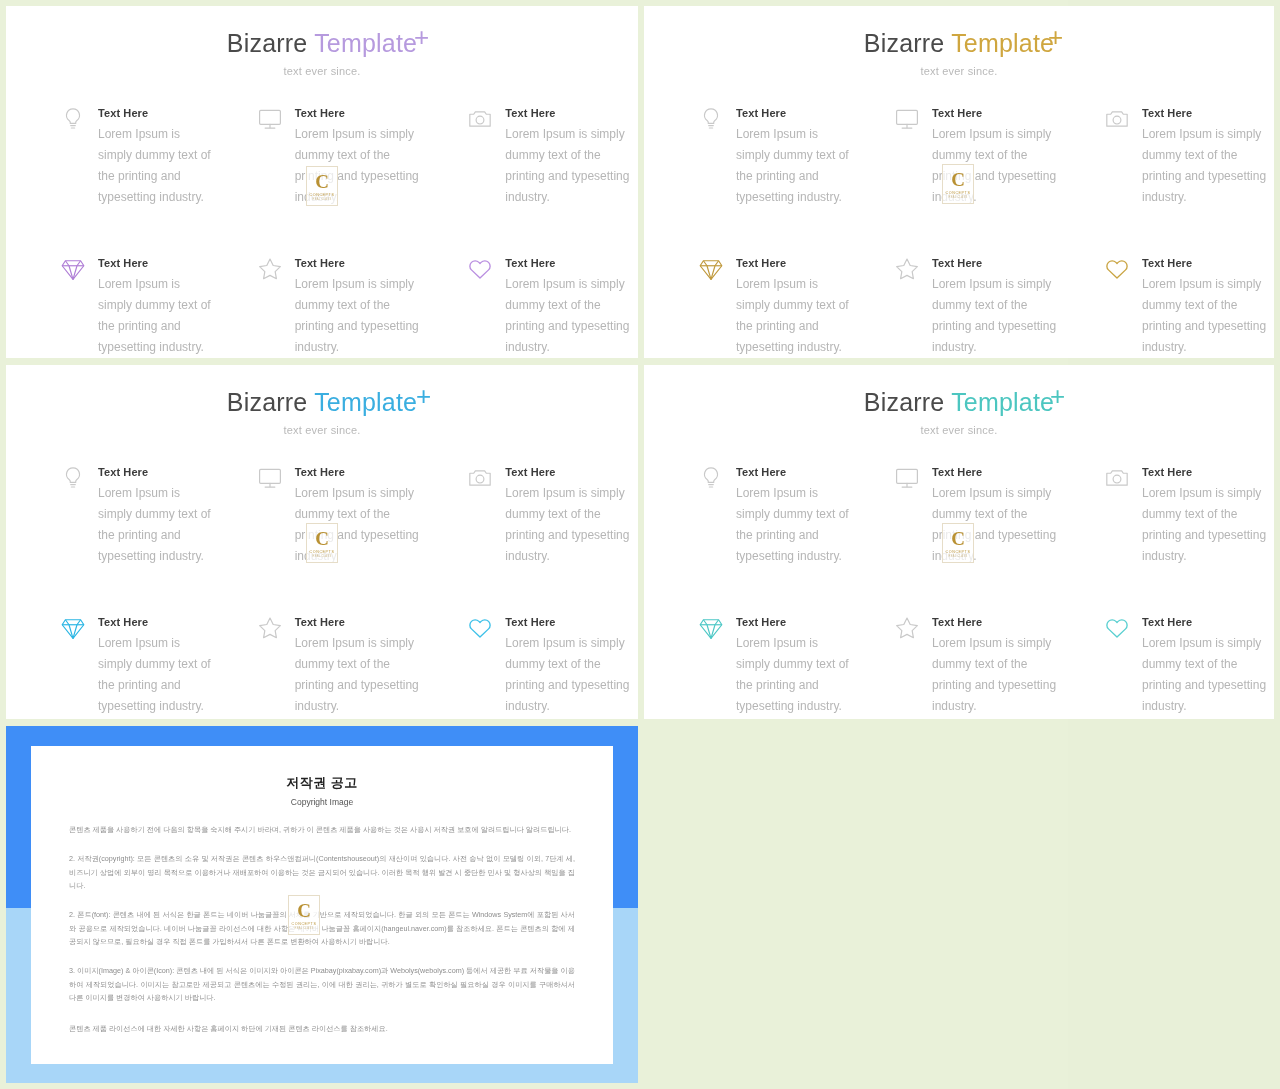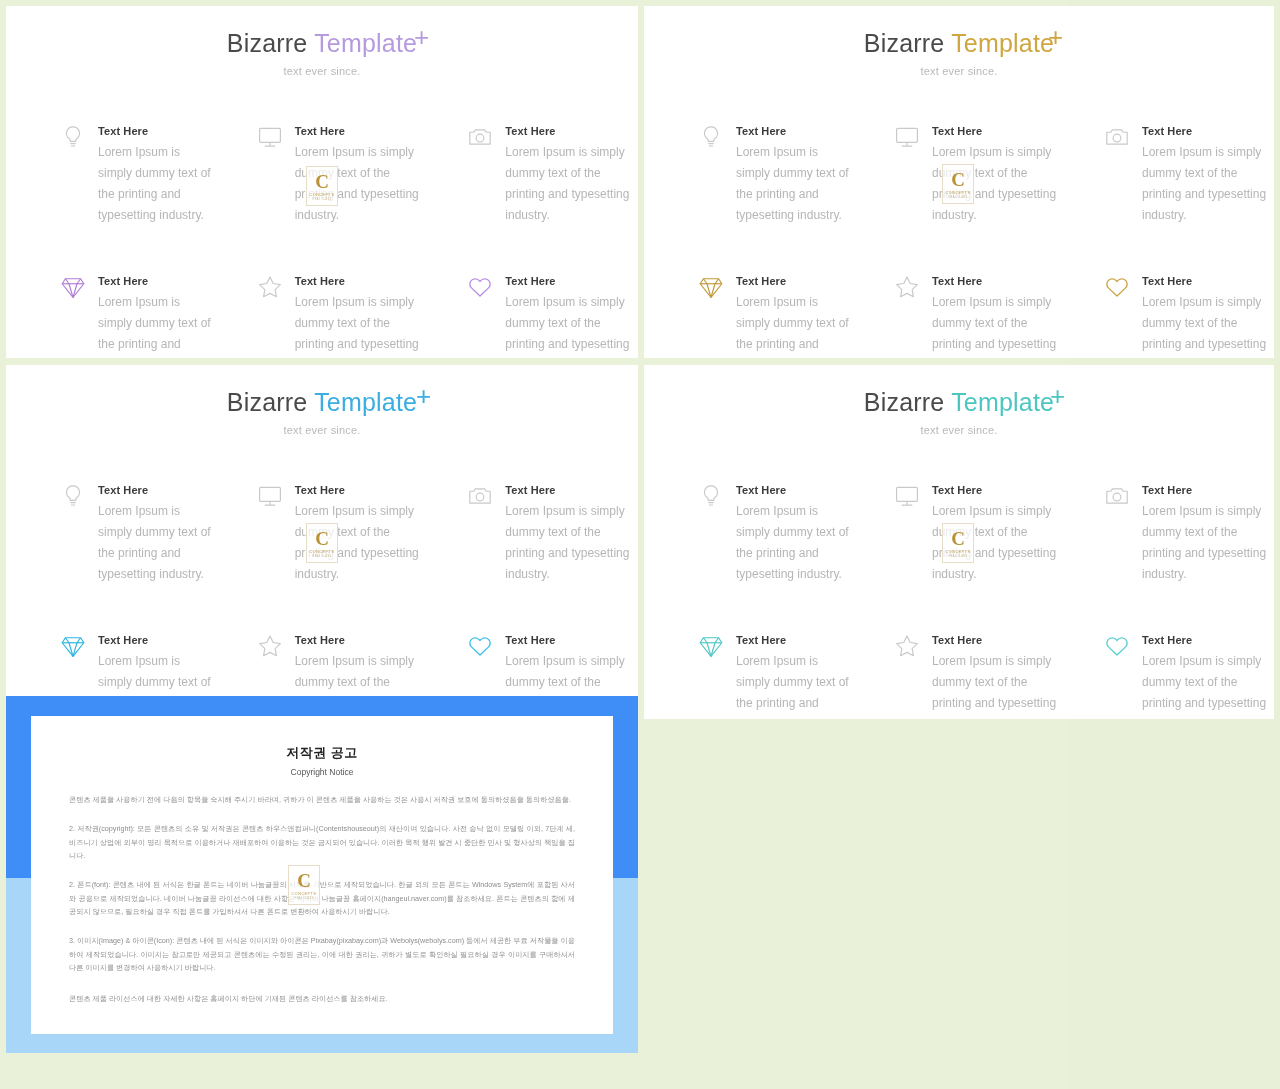--- a/index.html
+++ b/index.html
@@ -22,21 +22,21 @@
   .hdr { position: relative; text-align: center; padding-top: 24px; }
   .hdr-title { font-size: 25px; font-weight: 400; letter-spacing: .2px;
                line-height: 1.1; white-space: nowrap; }
   .hdr-title .w1 { color: #4a4a4a; }
   .hdr-title .w2 { font-weight: 400; }
   .hdr-plus { position: absolute; font-size: 26px; font-weight: 300; line-height: 1;
               top: 18px; }
   .hdr-sub { font-size: 11px; color: #b9b9b9; margin-top: 7px; letter-spacing: .2px; }
 
   
-  .grid { position: relative; margin-top: 46px; padding: 0 0 0 0;
+  .grid { position: relative; margin-top: 28px; padding: 0 0 0 0;
           display: grid; grid-template-columns: repeat(3, 1fr);
           row-gap: 47px; }
   .cell { display: flex; align-items: flex-start; padding-left: 54px; }
   .cell .ico { flex: 0 0 auto; width: 26px; height: 26px; margin-right: 12px; margin-top: 1px; }
   .cell .ico svg { display: block; width: 26px; height: 26px; }
   .cell .txt { padding-top: 2px; }
   .cell .t-title { font-size: 11px; font-weight: bold; color: #3b3b3b; letter-spacing: .1px; }
   .cell .t-body { font-size: 12px; color: #b6b6b6; line-height: 1.75; margin-top: 5px;
                   max-width: 150px; }
 
@@ -47,21 +47,21 @@
   
   .wm { position: absolute; width: 32px; height: 40px; border: 1px solid #e6ddc8;
         background: rgba(255,255,255,.72); display: flex; flex-direction: column;
         align-items: center; justify-content: center; z-index: 5; }
   .wm .wm-c { font-family: "Liberation Serif", serif; font-size: 19px; color: #b99133;
               line-height: 1; font-weight: bold; }
   .wm .wm-n { font-size: 3.6px; color: #b99133; letter-spacing: .6px; margin-top: 2px; }
   .wm .wm-s { font-size: 2.6px; color: #ccb98c; letter-spacing: .3px; margin-top: 1px; }
 
   
-  #slide-5 { position: absolute; left: 6px; top: 696px; width: 632px; height: 357px;
+  #slide-5 { position: absolute; left: 6px; top: 726px; width: 632px; height: 357px;
              background: #3f8ef7; }
   #slide-5 .lower { position: absolute; left: 0; bottom: 0; width: 100%; height: 175px;
                     background: #a8d6f8; }
   #slide-5 .paper { position: absolute; left: 25px; top: 20px; width: 582px; height: 318px;
                     background: #ffffff; padding: 28px 38px 0 38px; }
   .cn-title { text-align: center; font-size: 13px; font-weight: bold; color: #222;
               letter-spacing: .5px; }
   .cn-sub { text-align: center; font-size: 8.5px; color: #555; margin-top: 5px; }
   .cn-p { font-size: 7.2px; color: #8d8d8d; line-height: 1.85; margin-top: 16px;
           text-align: justify; }
@@ -437,22 +437,22 @@
       <div class="wm-c">C</div>
       <div class="wm-n">CONCEPTS</div>
       <div class="wm-s">REAL CLASS</div>
     </div>
   </div>
 
   <div id="slide-5" style="background: rgb(63, 142, 247);">
     <div class="lower" style="background: rgb(168, 214, 248);"></div>
     <div class="paper">
       <div class="cn-title">저작권 공고</div>
-      <div class="cn-sub">Copyright Notice</div>
-      <div class="cn-p">콘텐츠 제품을 사용하기 전에 다음의 항목을 숙지해 주시기 바라며, 귀하가 이 콘텐츠 제품을 사용하는 것은 사용시 저작권 보호에 동의하셨음을 동의하셨음을.</div>
+      <div class="cn-sub">Copyright Image</div>
+      <div class="cn-p">콘텐츠 제품을 사용하기 전에 다음의 항목을 숙지해 주시기 바라며, 귀하가 이 콘텐츠 제품을 사용하는 것은 사용시 저작권 보호에 알려드립니다 알려드립니다.</div>
       <div class="cn-p">2. 저작권(copyright): 모든 콘텐츠의 소유 및 저작권은 콘텐츠 하우스앤컴퍼니(Contentshouseout)의 재산이며 있습니다. 사전 승낙 없이 모델링 이외, 7단계 세, 비즈니기 상업에 외부이 영리 목적으로 이용하거나 재배포하여 이용하는 것은 금지되어 있습니다. 이러한 목적 행위 발견 시 중단한 민사 및 형사상의 책임을 집니다.</div>
       <div class="cn-p">2. 폰트(font): 콘텐츠 내에 된 서식은 한글 폰트는 네이버 나눔글꼴의 서체를 기반으로 제작되었습니다. 한글 외의 모든 폰트는 Windows System에 포함된 사서와 공용으로 제작되었습니다. 네이버 나눔글꼴 라이선스에 대한 사항은 네이버 나눔글꼴 홈페이지(hangeul.naver.com)를 참조하세요. 폰트는 콘텐츠의 함에 제공되지 않으므로, 필요하실 경우 직접 폰트를 가입하셔서 다른 폰트로 변환하여 사용하시기 바랍니다.</div>
       <div class="cn-p">3. 이미지(Image) &amp; 아이콘(Icon): 콘텐츠 내에 된 서식은 이미지와 아이콘은 Pixabay(pixabay.com)과 Webolys(webolys.com) 등에서 제공한 무료 저작물을 이용하여 제작되었습니다. 이미지는 참고로만 제공되고 콘텐츠에는 수정된 권리는, 이에 대한 권리는, 귀하가 별도로 확인하실 필요하실 경우 이미지를 구매하셔서 다른 이미지를 변경하여 사용하시기 바랍니다.</div>
       <div class="cn-p cn-last">콘텐츠 제품 라이선스에 대한 자세한 사항은 홈페이지 하단에 기재된 콘텐츠 라이선스를 참조하세요.</div>
       <div class="wm" id="wm5" style="left: 257px; top: 149px;">
         <div class="wm-c">C</div>
         <div class="wm-n">CONCEPTS</div>
         <div class="wm-s">REAL CLASS</div>
       </div>
     </div>

